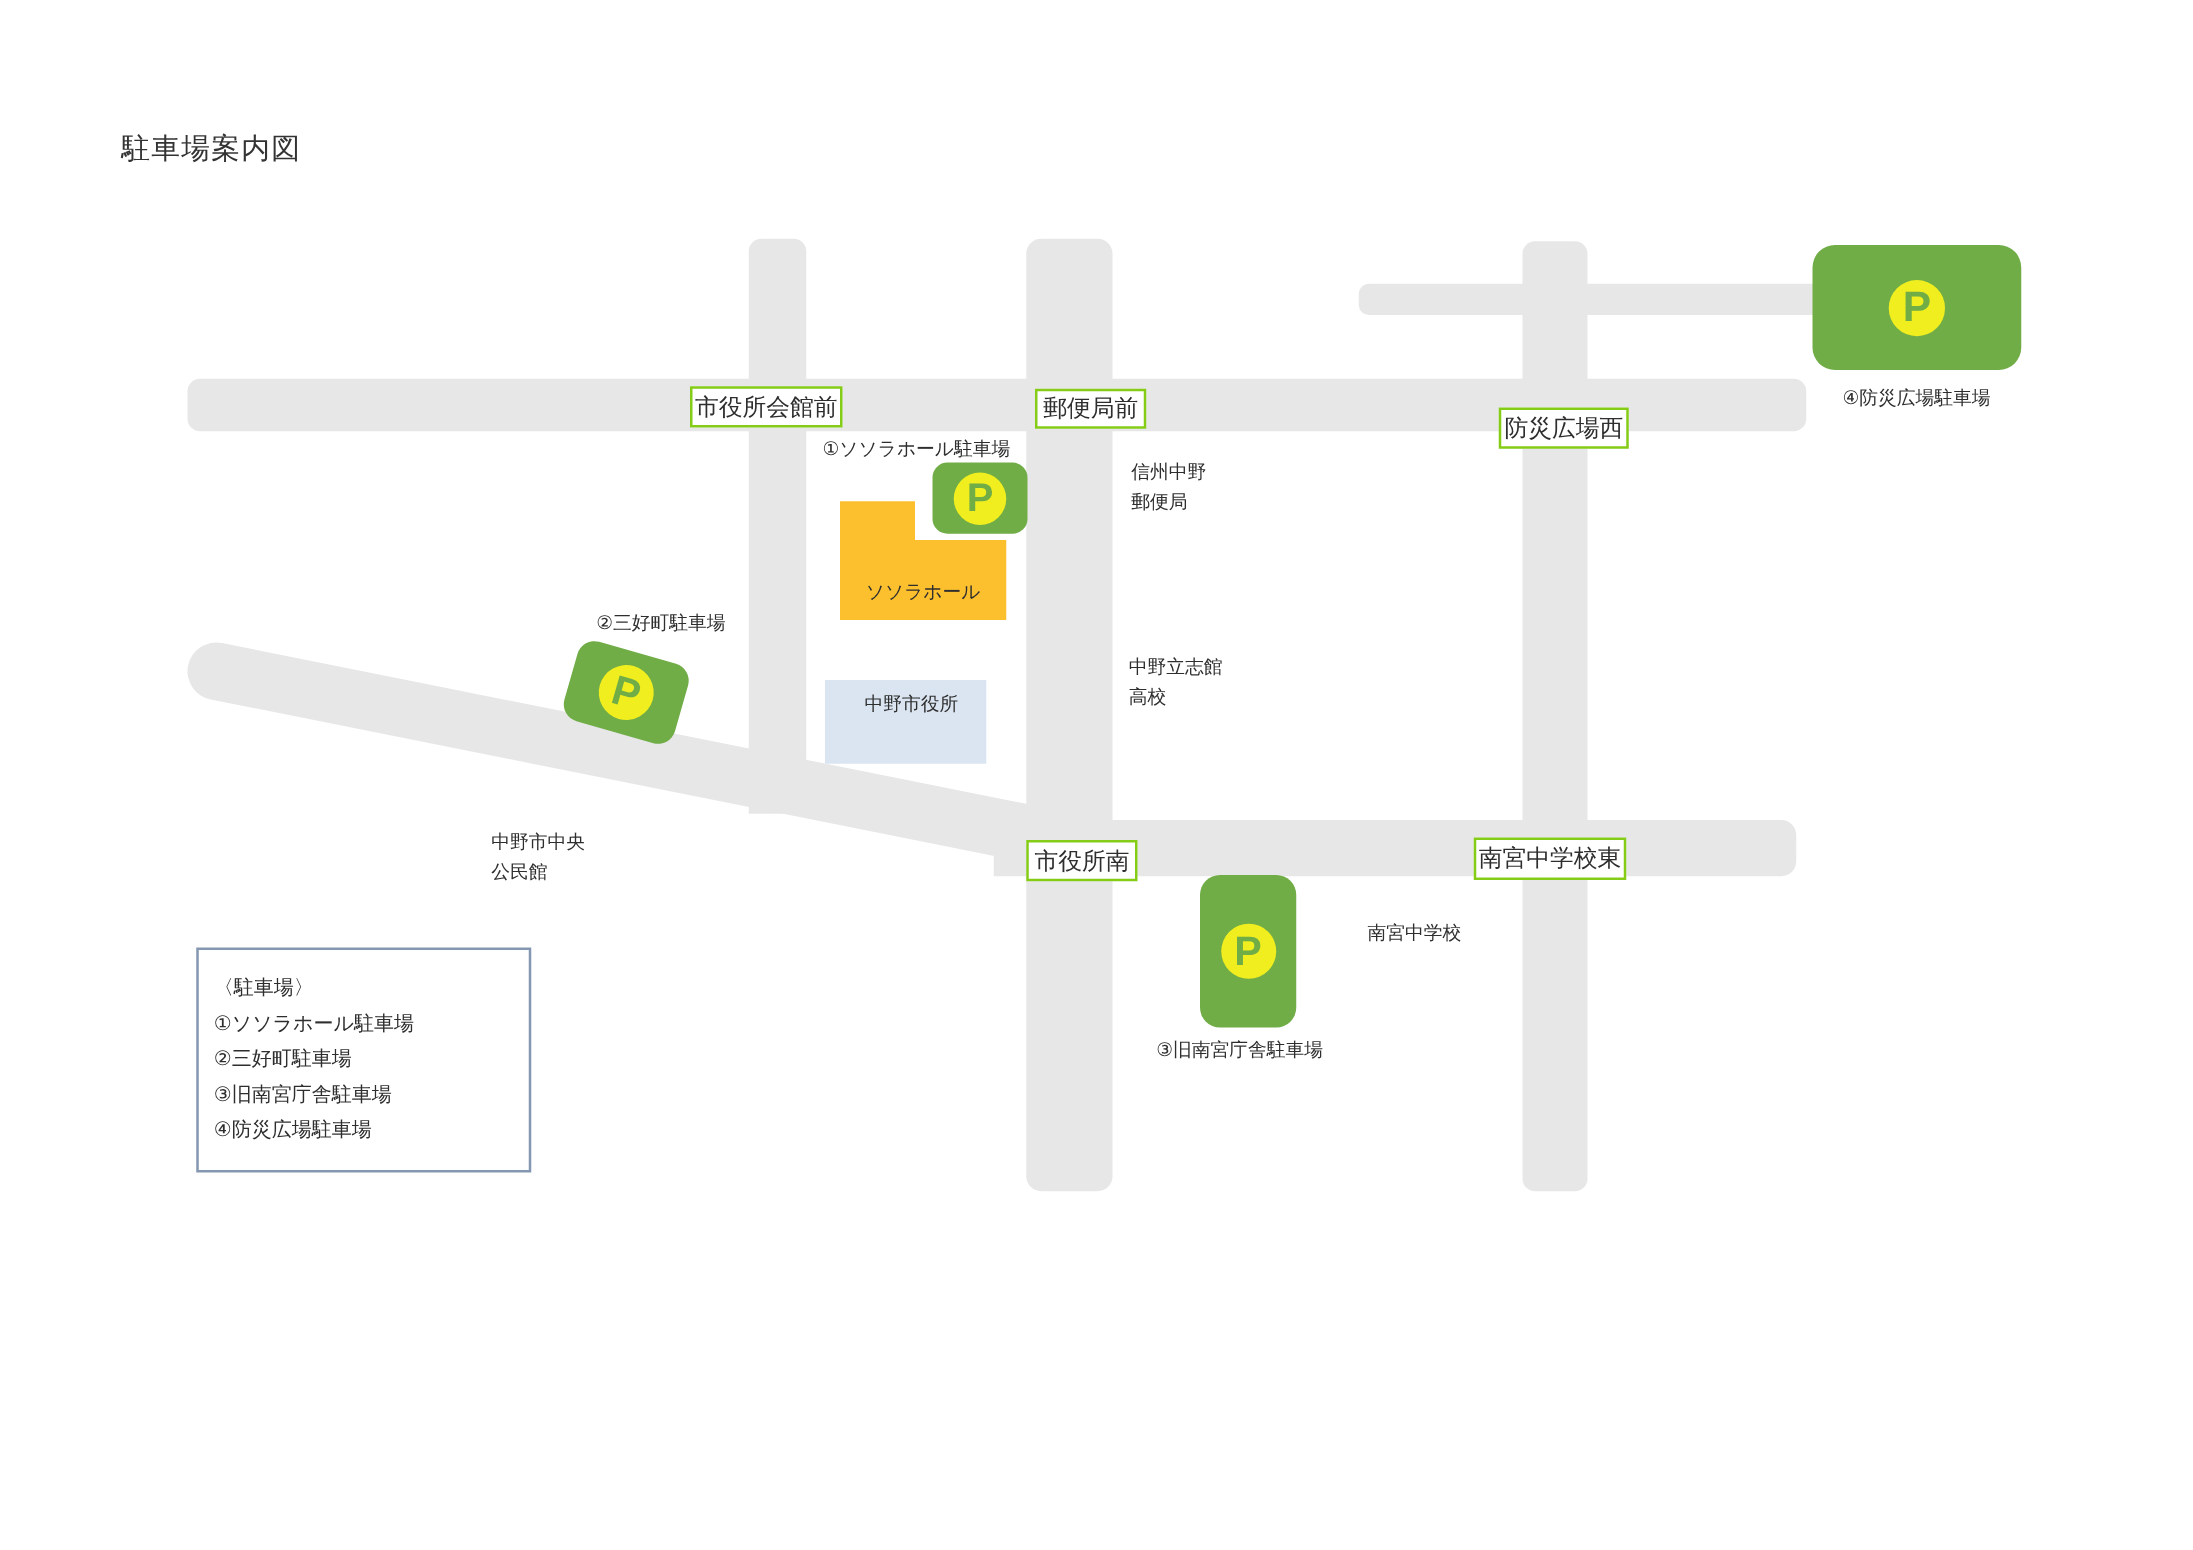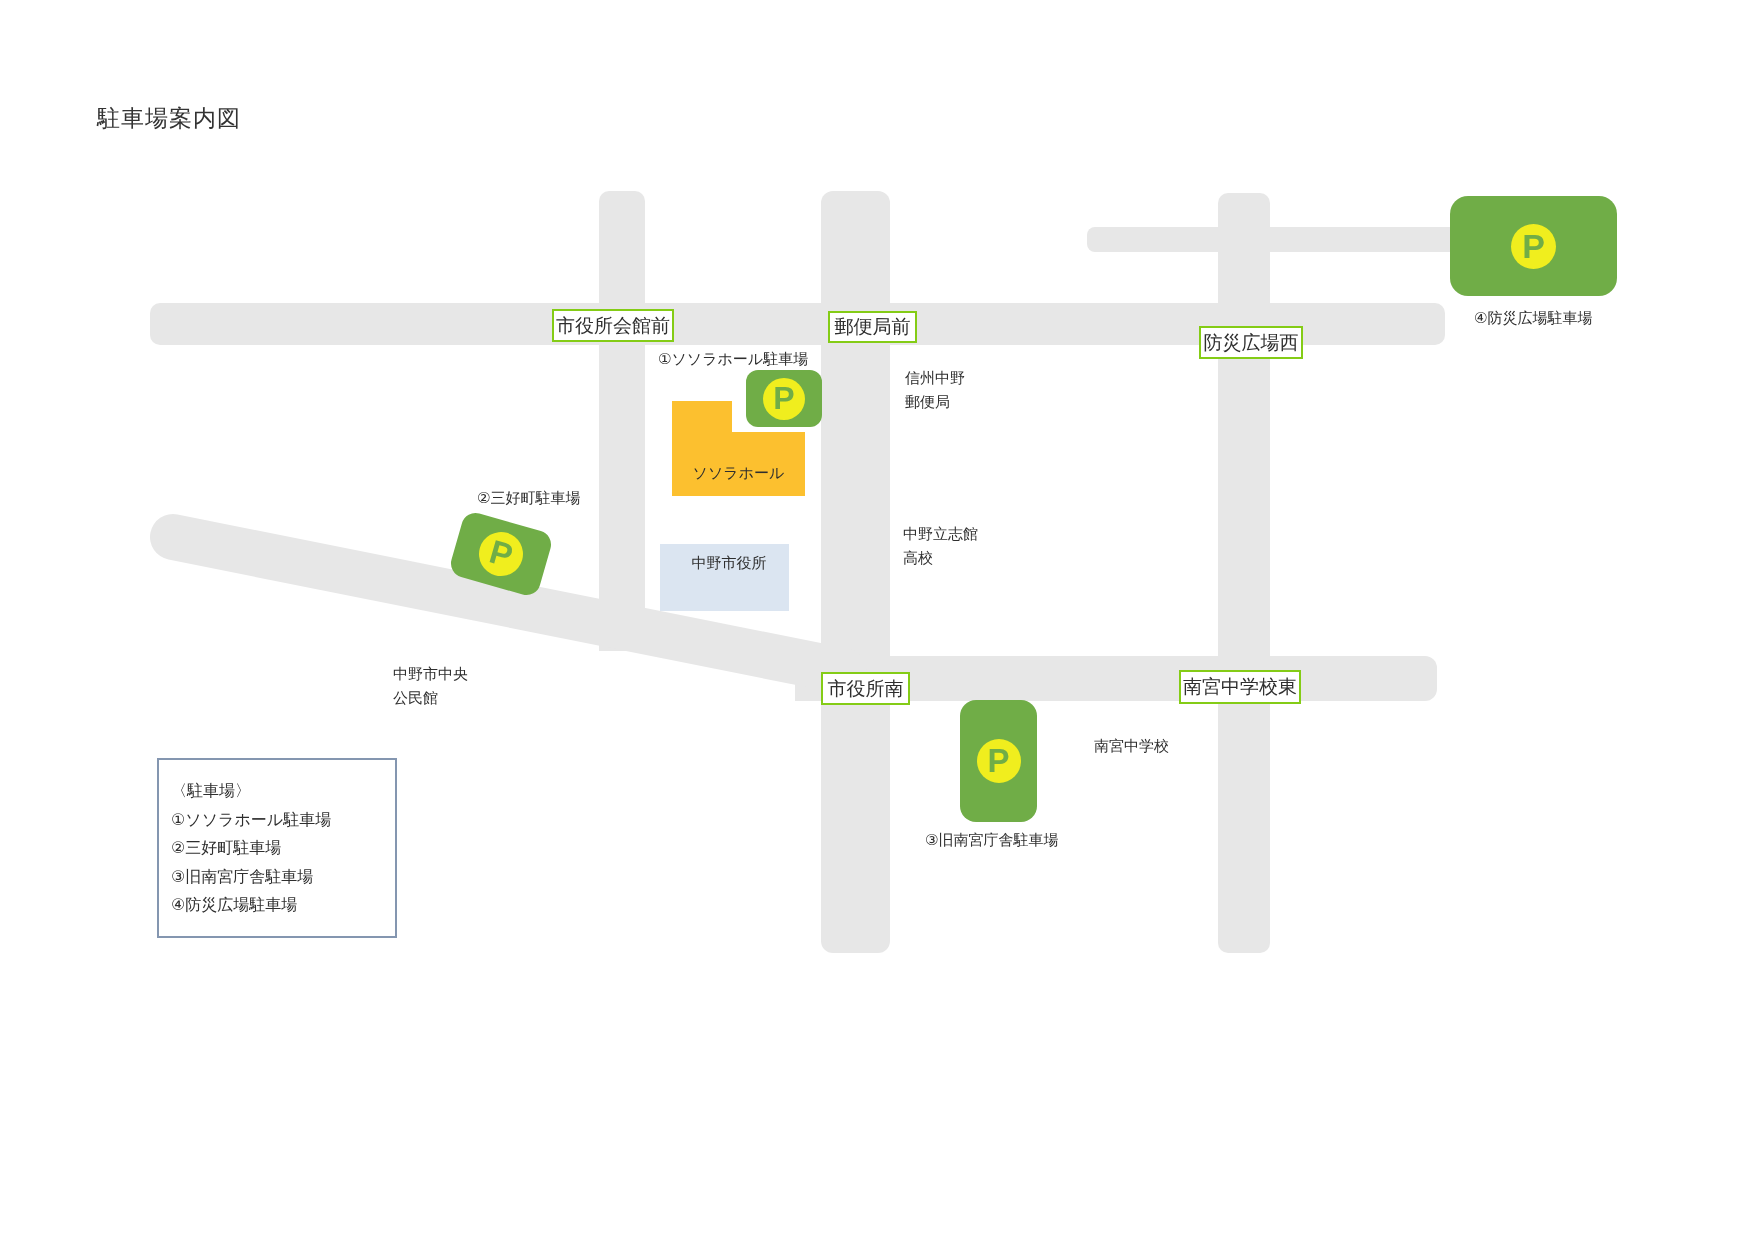--- a/index.html
+++ b/index.html
@@ -9,21 +9,21 @@
   .page-title{position:absolute;left:97px;top:103px;font-size:23px;color:#333333;letter-spacing:1px;}
   .xlabel{position:absolute;background:#ffffff;border:2px solid #84cc16;display:flex;
           align-items:center;justify-content:center;font-size:19px;color:#2e2e2e;white-space:nowrap;}
   .pmarker{position:absolute;background:#70ad47;display:flex;align-items:center;justify-content:center;}
   .pcircle{background:#f0ee1e;border-radius:50%;display:flex;align-items:center;justify-content:center;
            color:#70ad47;font-weight:bold;}
   .maplabel{position:absolute;font-size:15px;color:#2e2e2e;white-space:nowrap;}
   .maplabel.center{white-space:normal;}
   .bldg-orange{position:absolute;background:#fcc02f;}
   .bldg-blue{position:absolute;background:#dbe5f1;}
-  .legend{position:absolute;left:157px;top:758px;width:240px;height:180px;border:2px solid #8496b0;
+  .legend{position:absolute;left:157px;top:758px;width:268px;height:180px;border:2px solid #8496b0;
           background:#ffffff;box-sizing:border-box;padding:17px 0 0 12px;font-size:16px;color:#2e2e2e;}
   .legend div{height:28.5px;line-height:28.5px;white-space:nowrap;}
 </style>
 </head>
 <body>
 
 <div class="canvas">
 
   <div class="page-title">駐車場案内図</div>
 

